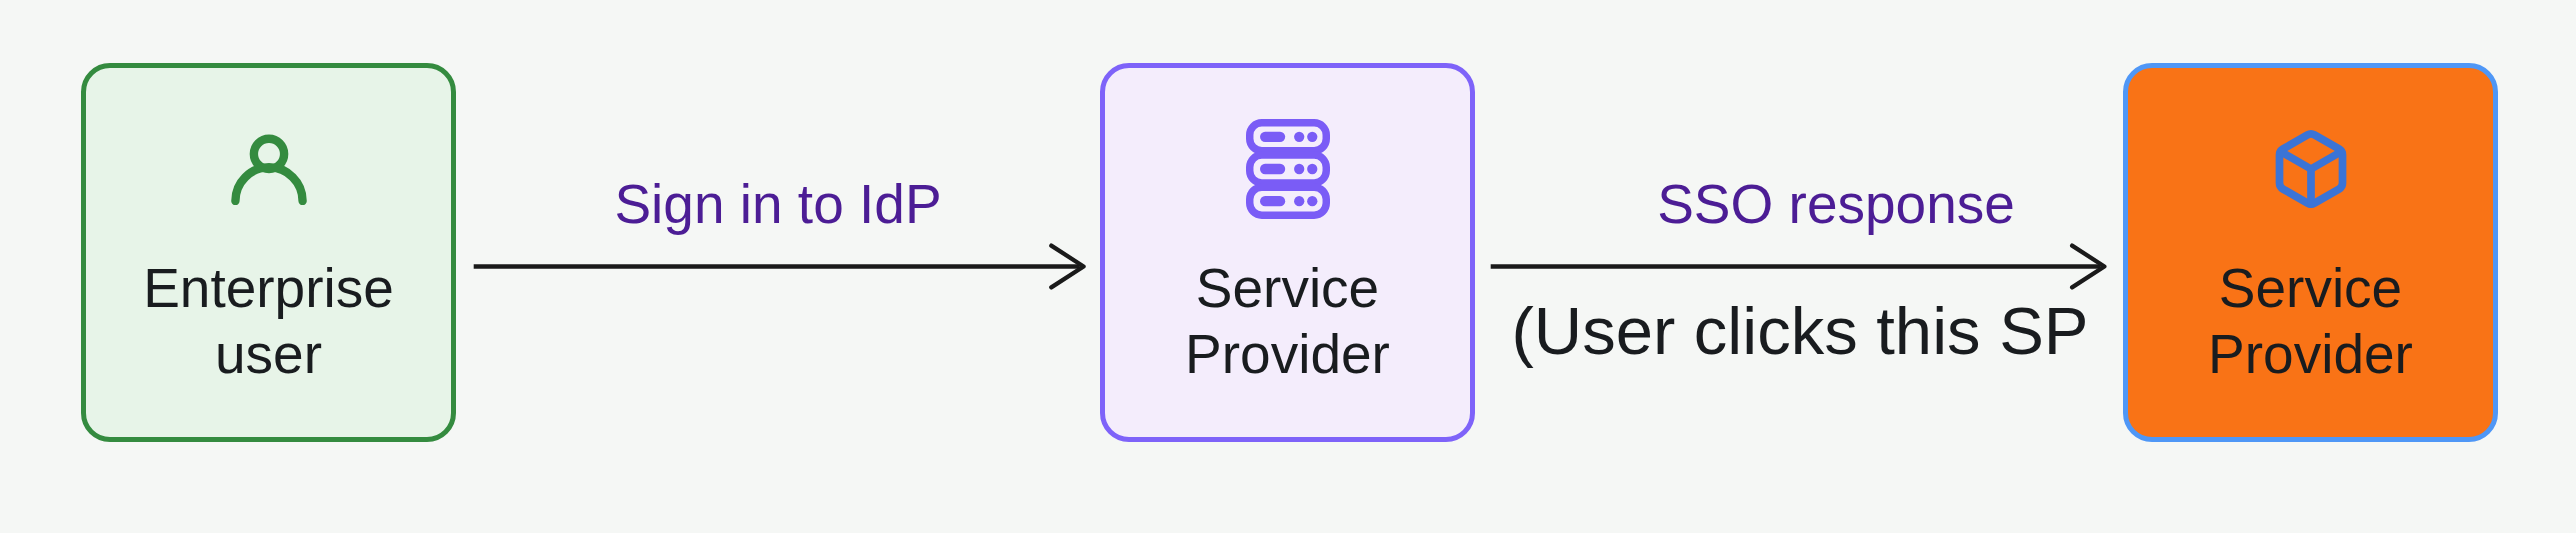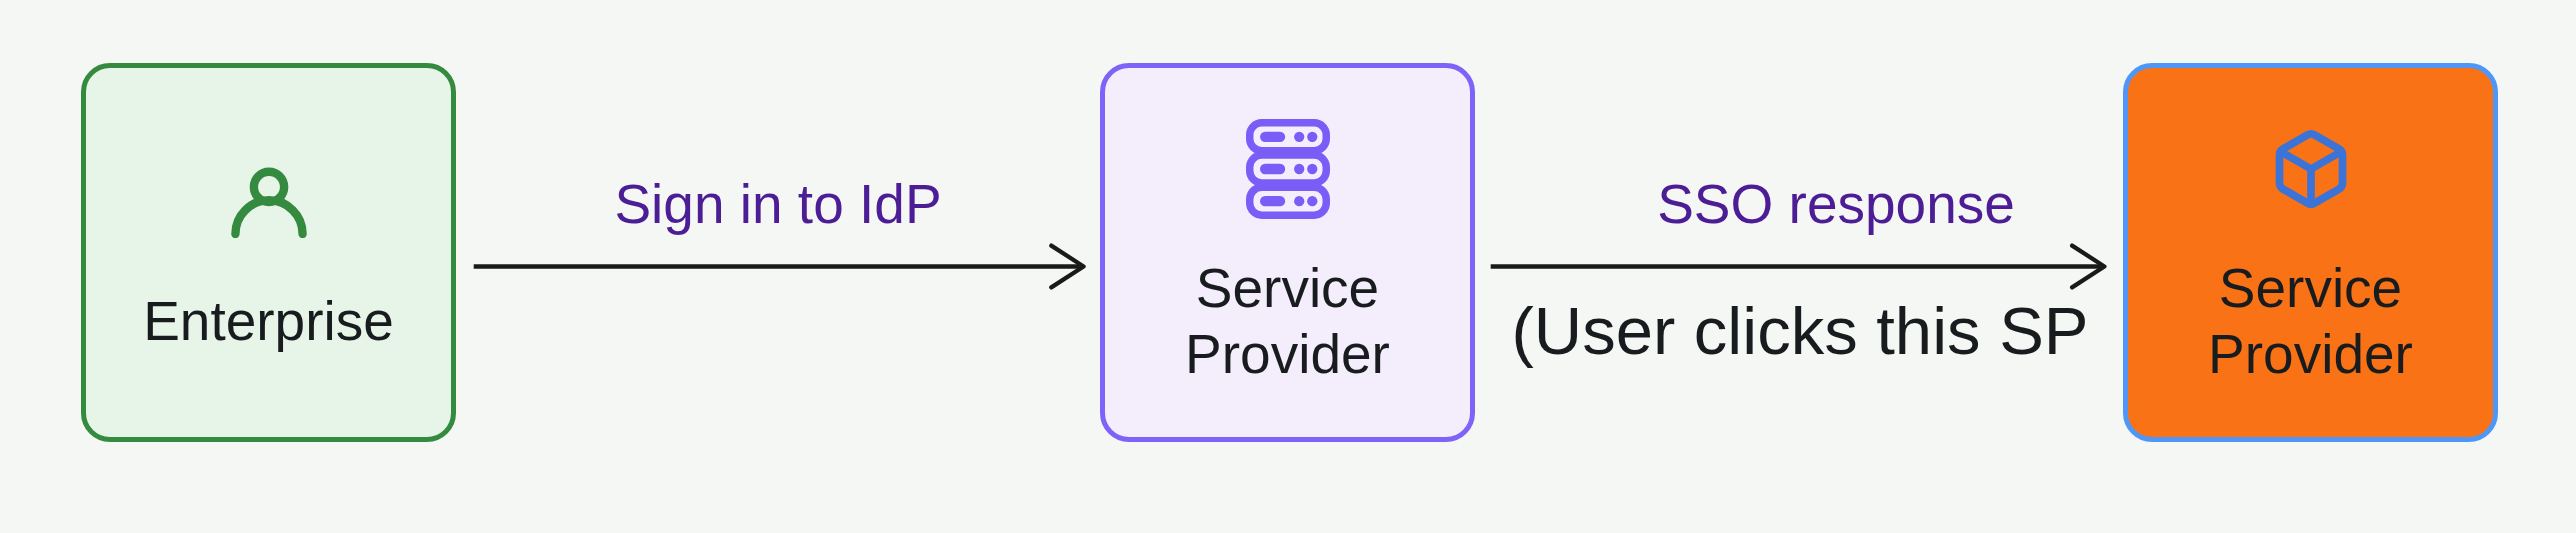--- a/index.html
+++ b/index.html
@@ -88,20 +88,21 @@
 
   <div class="node node-user">
     <div class="icon-slot icon-user">
       <svg width="84" height="84" viewBox="0 0 100 100" fill="none" stroke="currentColor" stroke-width="10" stroke-linecap="round">
         <circle cx="50" cy="32" r="18"></circle>
         <path d="M 10 88 a 40 40 0 0 1 80 0"></path>
       </svg>
     </div>
     <div class="node-label">
       <div>Enterprise</div>
+      <div>user</div>
     </div>
   </div>
 
   <div class="edge-label edge-label-1">Sign in to IdP</div>
   <svg class="edge-arrow edge-arrow-1" viewBox="0 0 660 60" fill="none" stroke="#1a1a1a" stroke-width="4.5">
     <line x1="6" y1="30" x2="644" y2="30"></line>
     <polyline points="614,8 648,30 614,52" stroke-linecap="round" stroke-linejoin="round"></polyline>
   </svg>
 
   <div class="node node-idp">

